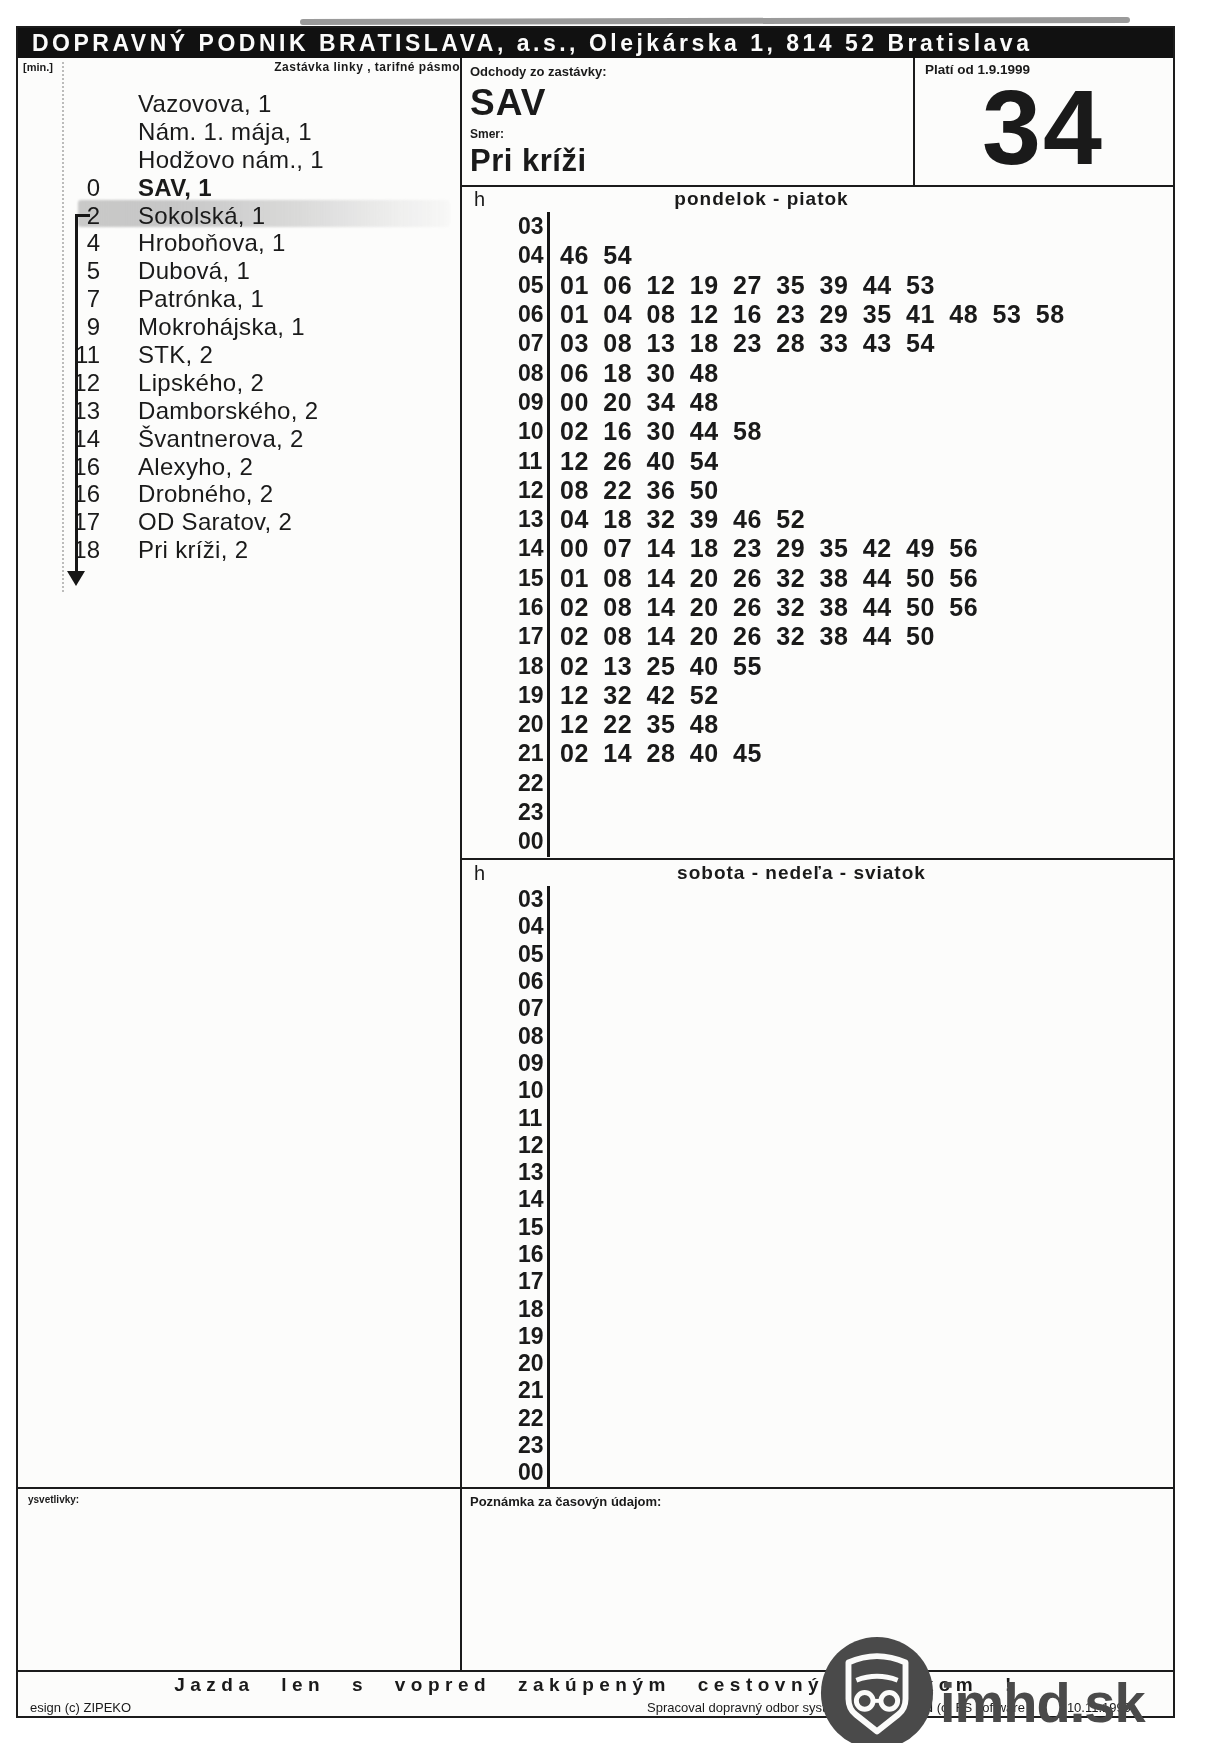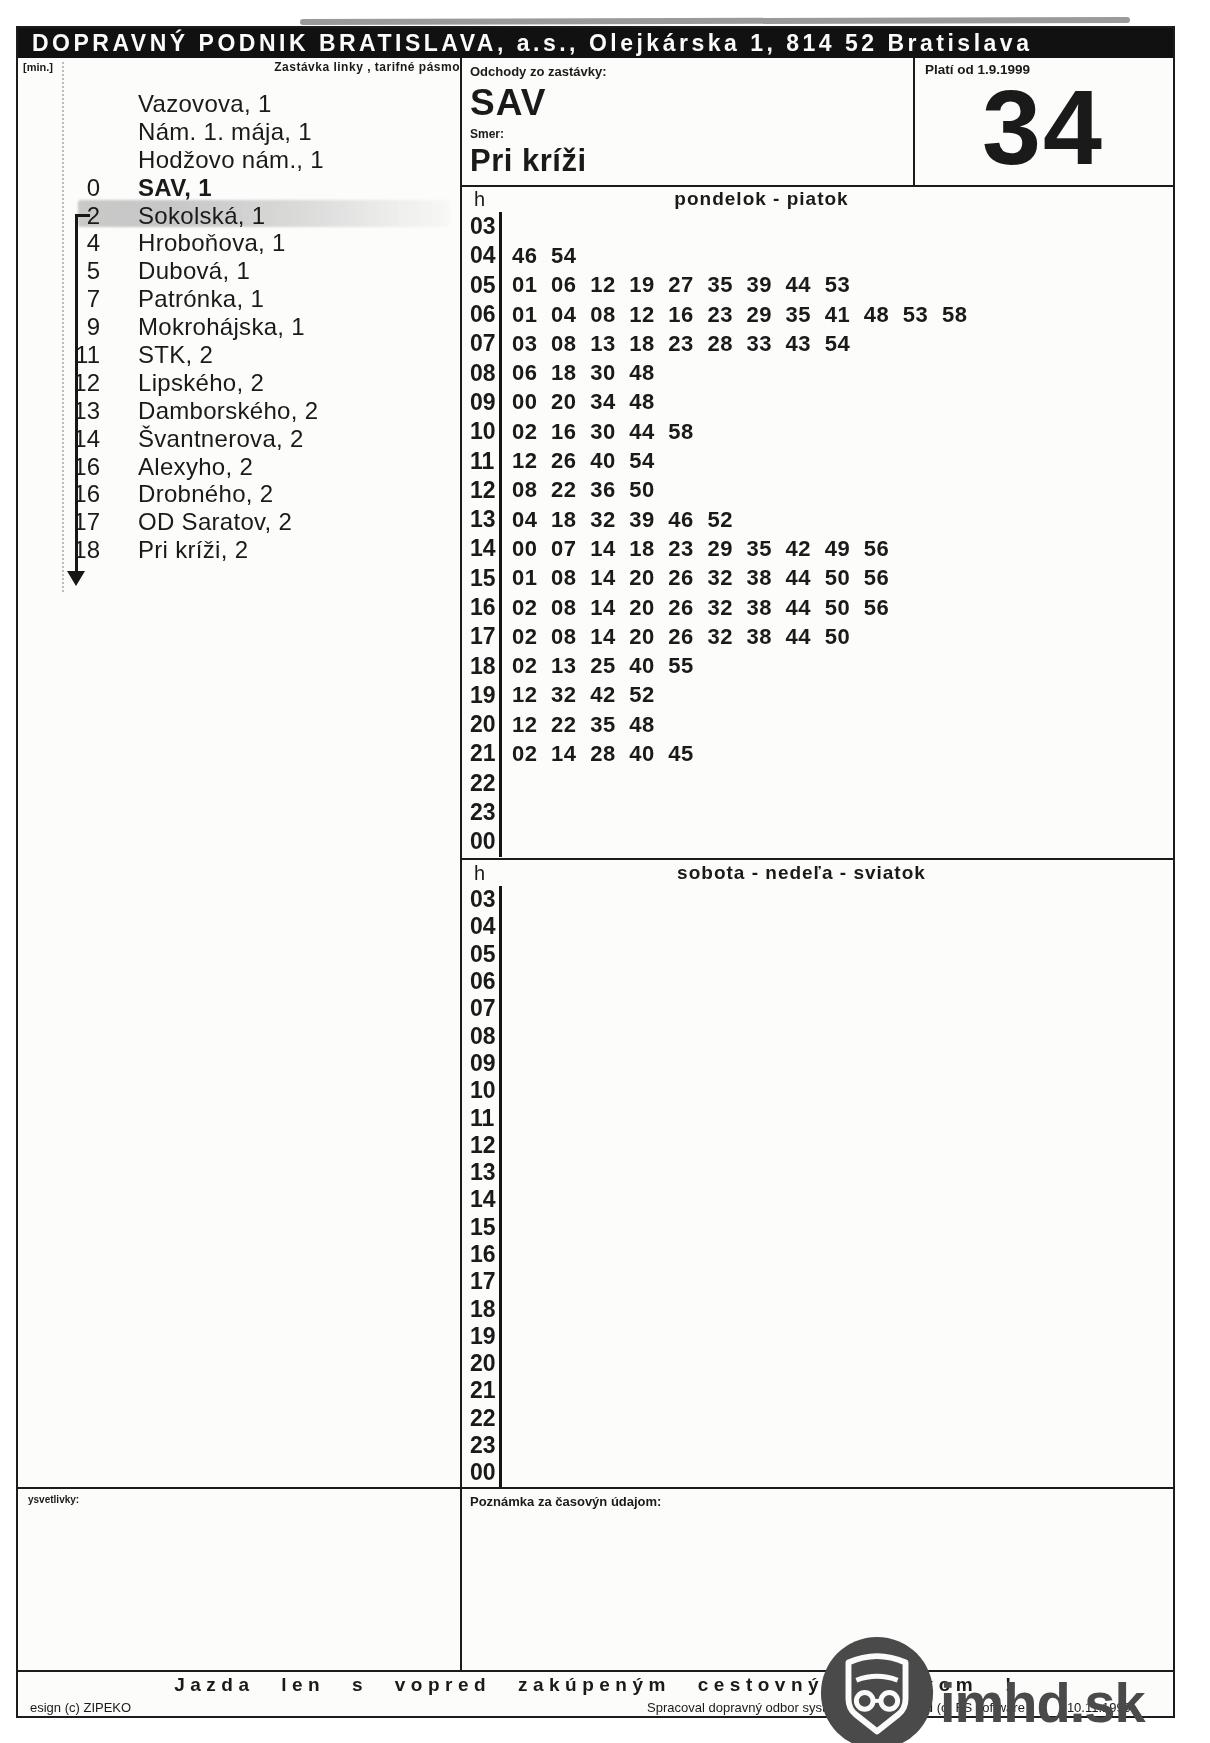--- a/index.html
+++ b/index.html
@@ -75,31 +75,31 @@
   
   .tbl-hdr { font-size:20px; }
   .wk-h  { left:456px; top:160px; }
   .we-h  { left:456px; top:834px; }
   .day-label { width:713px; left:442px; text-align:center; font-size:19px; font-weight:bold; letter-spacing:1px; }
   .wk-day { top:160px; transform:translateX(-55px); }
   .we-day { top:834px; transform:translateX(-15px); }
   .trows { left:444px; width:711px; }
   .wk-rows { top:184px; }
   .we-rows { top:858px; }
-  .trow { display:flex; align-items:center; }
+  .trow { display:flex; align-items:center;padding-left:48px; }
   .wk-rows .trow { height:29.3px; }
   .we-rows .trow { height:27.3px; }
   .trow .th {
     flex:none; width:40px; align-self:stretch;
     border-right:3px solid #151515;
     display:flex; align-items:center; padding-left:8px;
     font-size:23px; font-weight:bold;
   }
   .trow .tm {
-    padding-left:10px; font-size:22px; font-weight:bold;
+    padding-left:10px; font-size:25px; font-weight:bold;
     word-spacing:7px; letter-spacing:.5px; white-space:nowrap;
   }
   
   .expl-label   { left:10px;  top:1466px; font-size:10px; font-weight:bold; }
   .remark-label { left:452px; top:1466px; font-size:13px; font-weight:bold; }
   
   .slogan {
     left:0; top:1646px; width:1155px; text-align:center;
     font-size:19px; font-weight:bold; letter-spacing:5.5px; word-spacing:16px; white-space:nowrap;
   }

